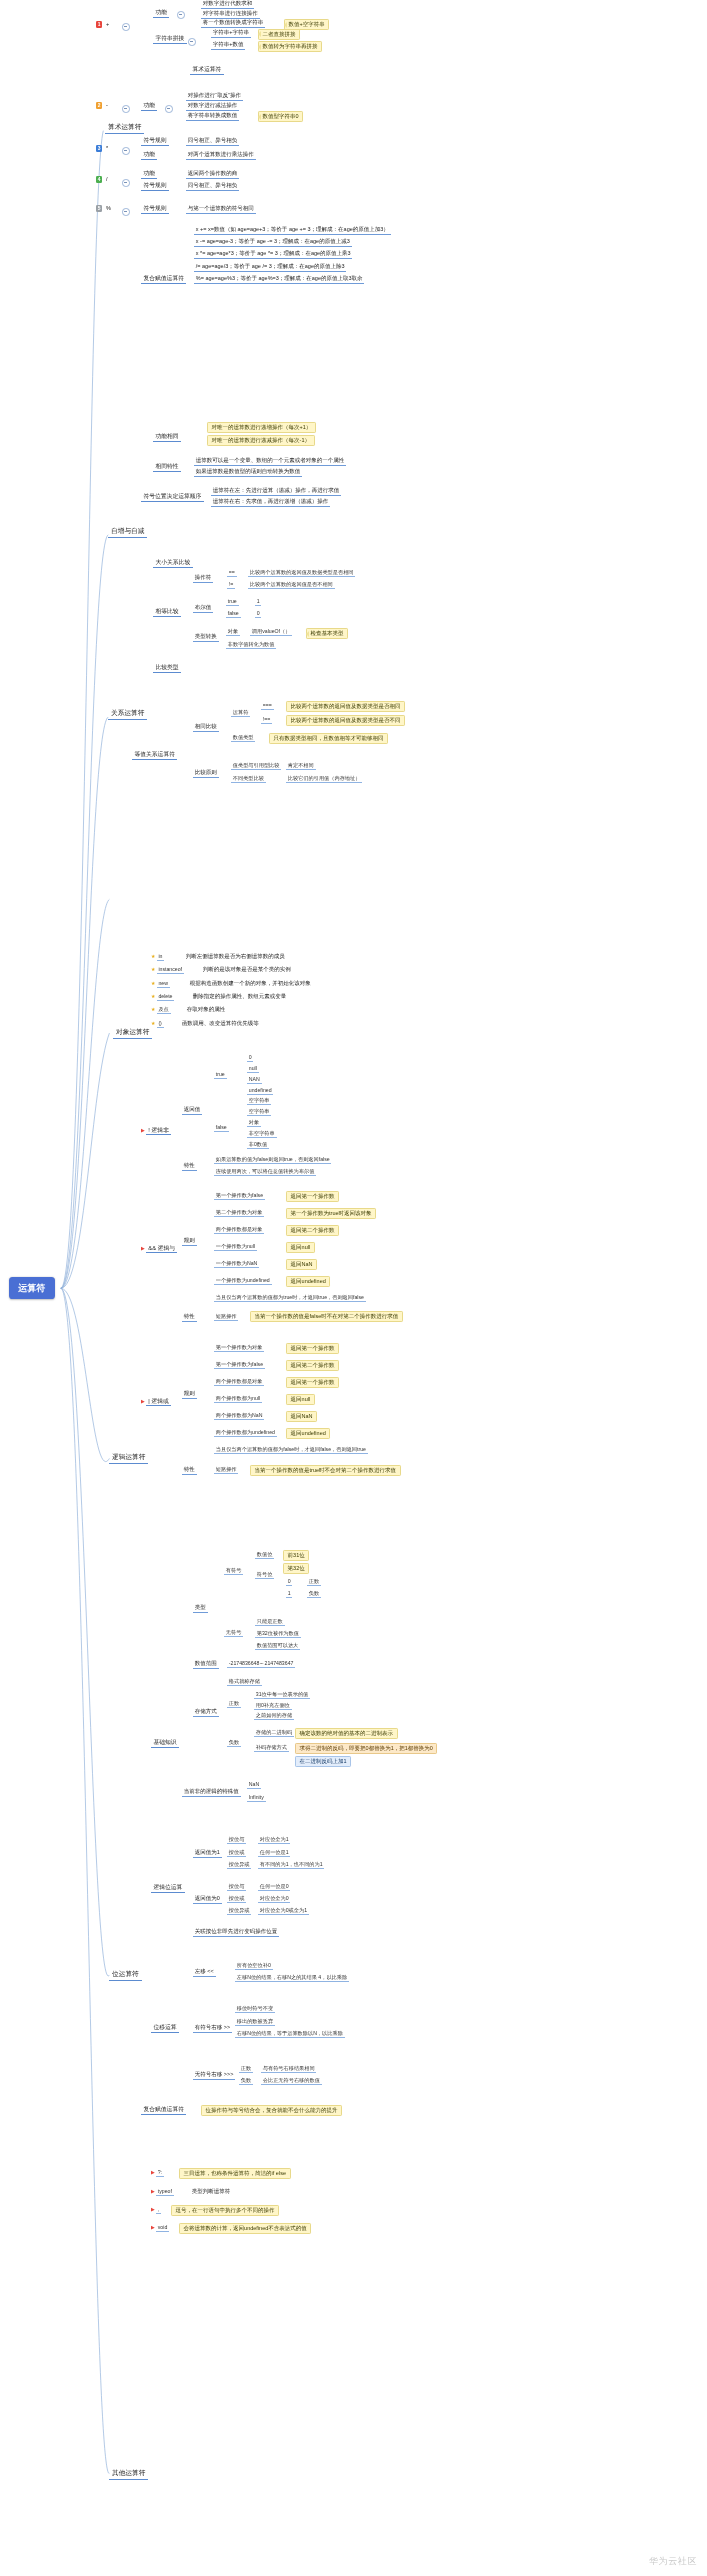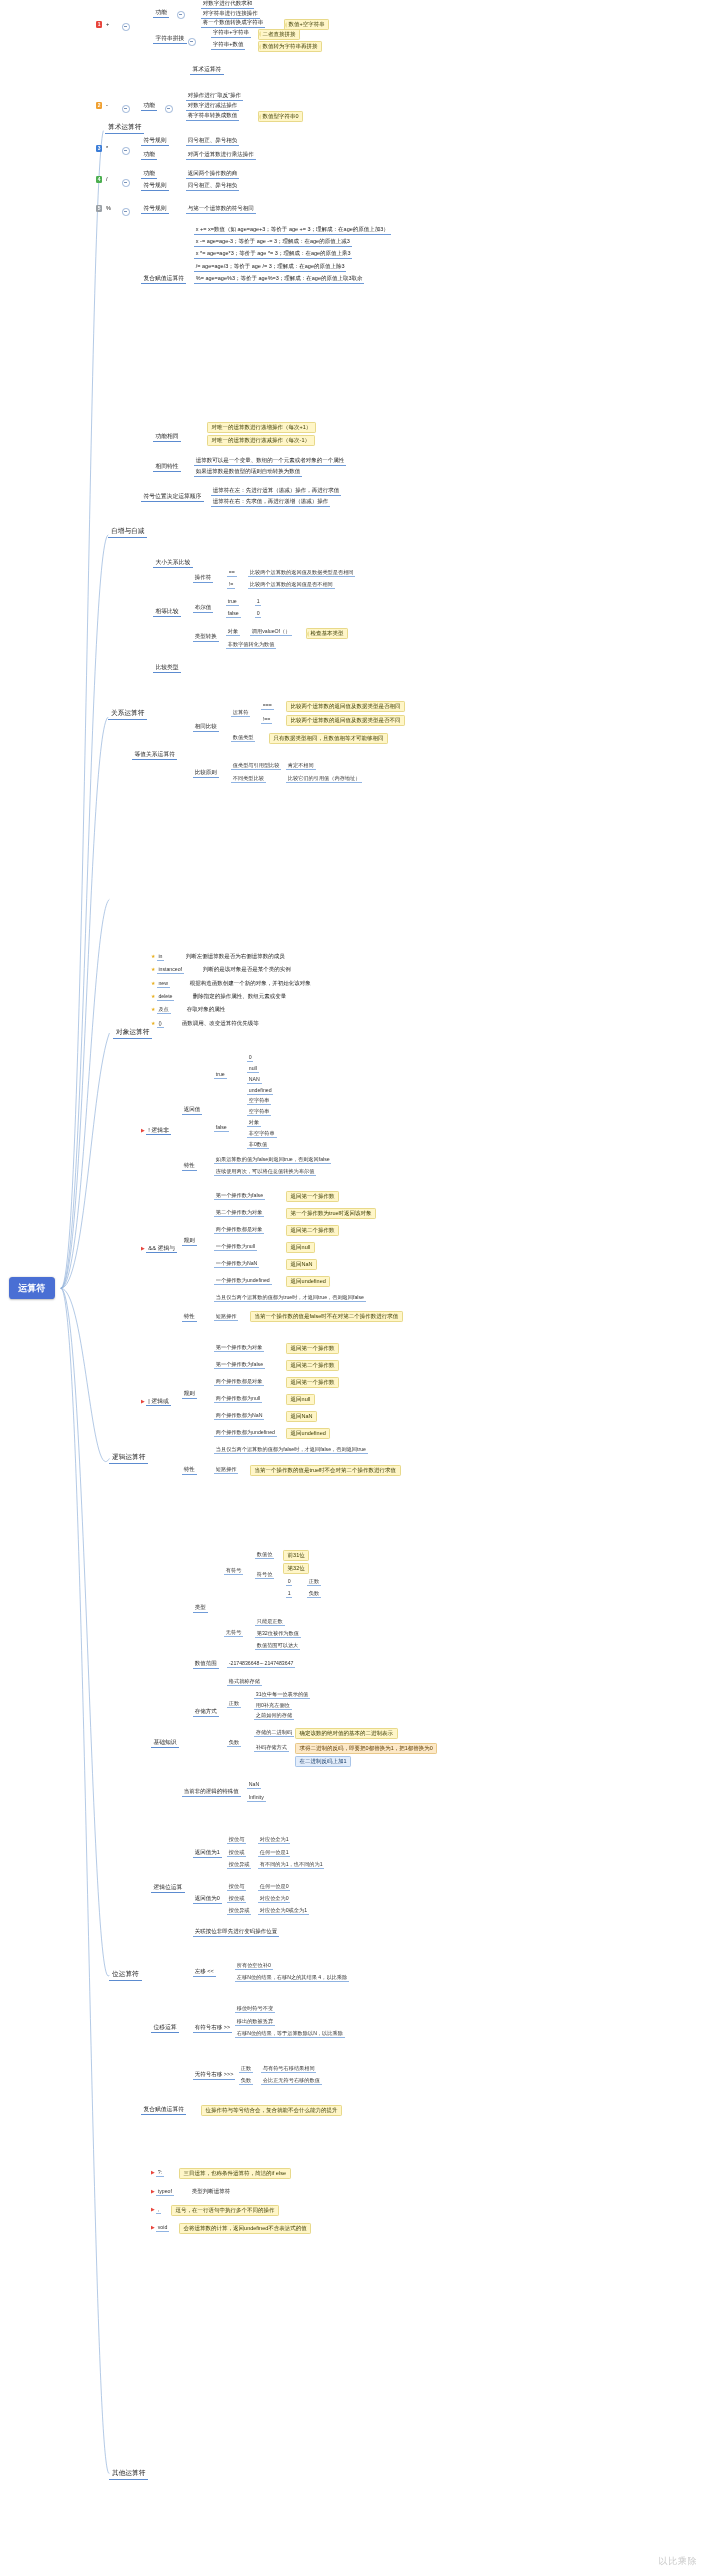--- a/index.html
+++ b/index.html
@@ -395,15 +395,15 @@
   <div class="node" style="left:151px;top:2206px;">
     <span class="mk mk-flag">▶</span><span class="l4">,</span>
   </div>
   <div class="node note" style="left:171px;top:2205px;">逗号，在一行语句中执行多个不同的操作</div>
 
   <div class="node" style="left:151px;top:2224px;">
     <span class="mk mk-flag">▶</span><span class="l4">void</span>
   </div>
   <div class="node note" style="left:179px;top:2223px;">会将运算数的计算，返回undefined不含表达式的值</div>
 
-  <div class="wm">以比乘除</div>
+  <div class="wm">华为云社区</div>
 </div>
 
 
 </body></html>

